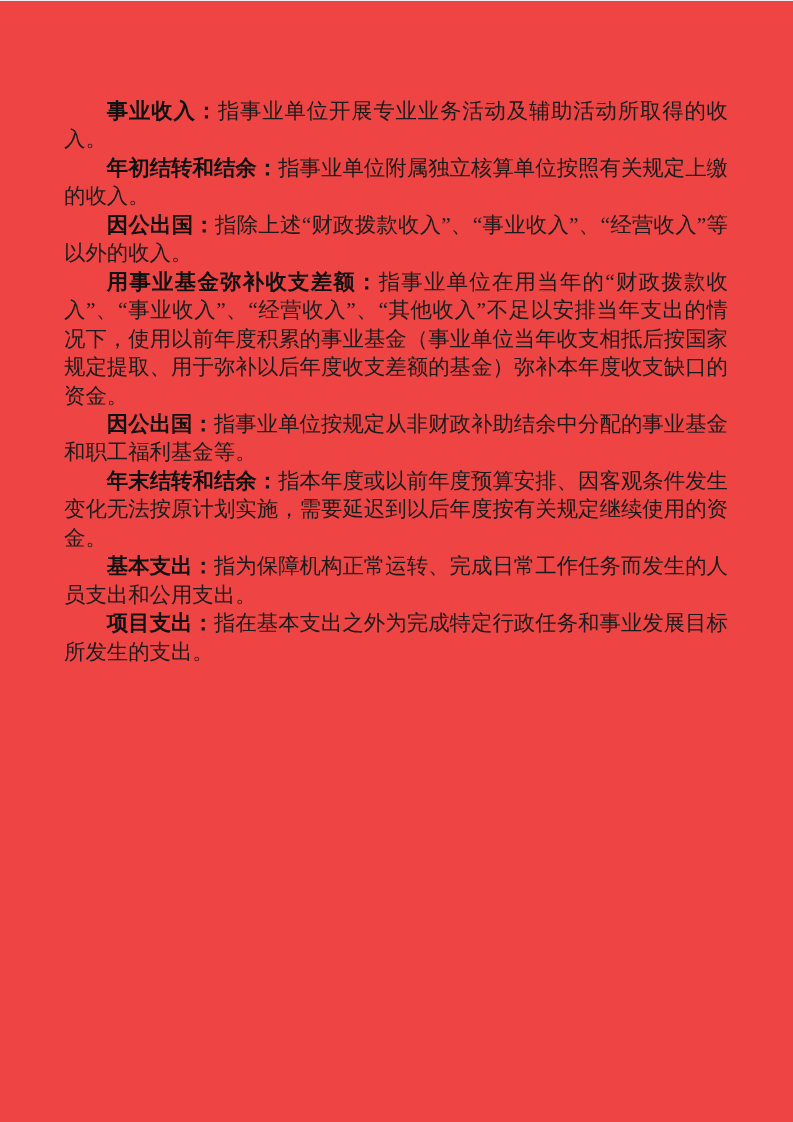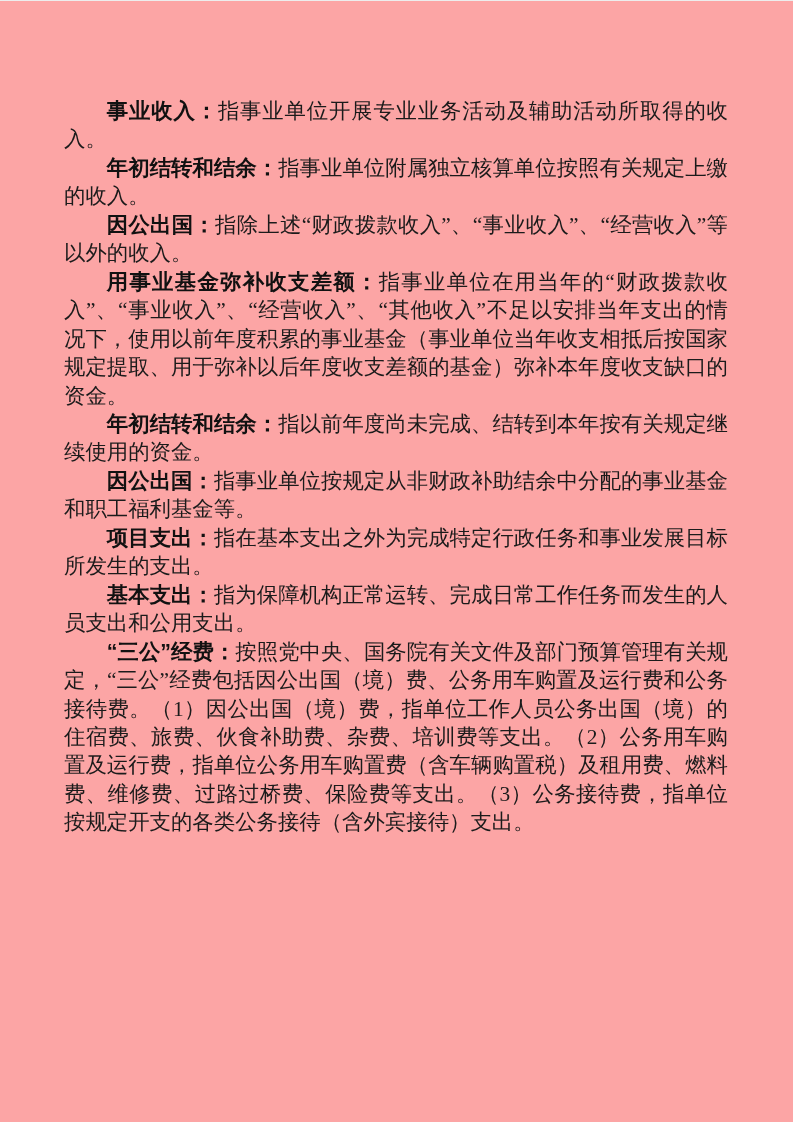--- a/index.html
+++ b/index.html
@@ -12,21 +12,21 @@
     height: 1122px;
     overflow: hidden;
     border-top: 1px solid #ededed;
     box-sizing: border-box;
   }
   .page {
     box-sizing: border-box;
     width: 793px;
     height: 1122px;
     padding: 96px 65px 0 64px;
-    background: #fca5a5;
+    background: #ef4444;
   }
   p.para {
     margin: 0;
     text-indent: 2em;
     text-align: justify;
     text-justify: inter-ideograph;
     font-family: "Liberation Serif", "DejaVu Serif", serif;
     font-size: 21.4px;
     line-height: 28.45px;
     color: #1b1b1b;
@@ -45,25 +45,24 @@
 
   <p class="para"><span class="term">事业收入：</span><span class="def">指事业单位开展专业业务活动及辅助活动所取得的收入。</span></p>
 
 
   <p class="para"><span class="term">年初结转和结余：</span><span class="def">指事业单位附属独立核算单位按照有关规定上缴的收入。</span></p>
 
   <p class="para"><span class="term">因公出国：</span><span class="def">指除上述“财政拨款收入”、“事业收入”、“经营收入”等以外的收入。</span></p>
 
   <p class="para"><span class="term">用事业基金弥补收支差额：</span><span class="def">指事业单位在用当年的“财政拨款收入”、“事业收入”、“经营收入”、“其他收入”不足以安排当年支出的情况下，使用以前年度积累的事业基金（事业单位当年收支相抵后按国家规定提取、用于弥补以后年度收支差额的基金）弥补本年度收支缺口的资金。</span></p>
 
-  <p class="para"><span class="term">年初结转和结余：</span><span class="def">指以前年度尚未完成、结转到本年按有关规定继续使用的资金。</span></p>
 
   <p class="para"><span class="term">因公出国：</span><span class="def">指事业单位按规定从非财政补助结余中分配的事业基金和职工福利基金等。</span></p>
 
+  <p class="para"><span class="term">年末结转和结余：</span><span class="def">指本年度或以前年度预算安排、因客观条件发生变化无法按原计划实施，需要延迟到以后年度按有关规定继续使用的资金。</span></p>
+
+  <p class="para"><span class="term">基本支出：</span><span class="def">指为保障机构正常运转、完成日常工作任务而发生的人员支出和公用支出。</span></p>
 
   <p class="para"><span class="term">项目支出：</span><span class="def">指在基本支出之外为完成特定行政任务和事业发展目标所发生的支出。</span></p>
 
-  <p class="para"><span class="term">基本支出：</span><span class="def">指为保障机构正常运转、完成日常工作任务而发生的人员支出和公用支出。</span></p>
 
-
-  <p class="para"><span class="term">“三公”经费：</span><span class="def">按照党中央、国务院有关文件及部门预算管理有关规定，“三公”经费包括因公出国（境）费、公务用车购置及运行费和公务接待费。（1）因公出国（境）费，指单位工作人员公务出国（境）的住宿费、旅费、伙食补助费、杂费、培训费等支出。（2）公务用车购置及运行费，指单位公务用车购置费（含车辆购置税）及租用费、燃料费、维修费、过路过桥费、保险费等支出。（3）公务接待费，指单位按规定开支的各类公务接待（含外宾接待）支出。</span></p>
 
 </div>
 
 </body></html>

